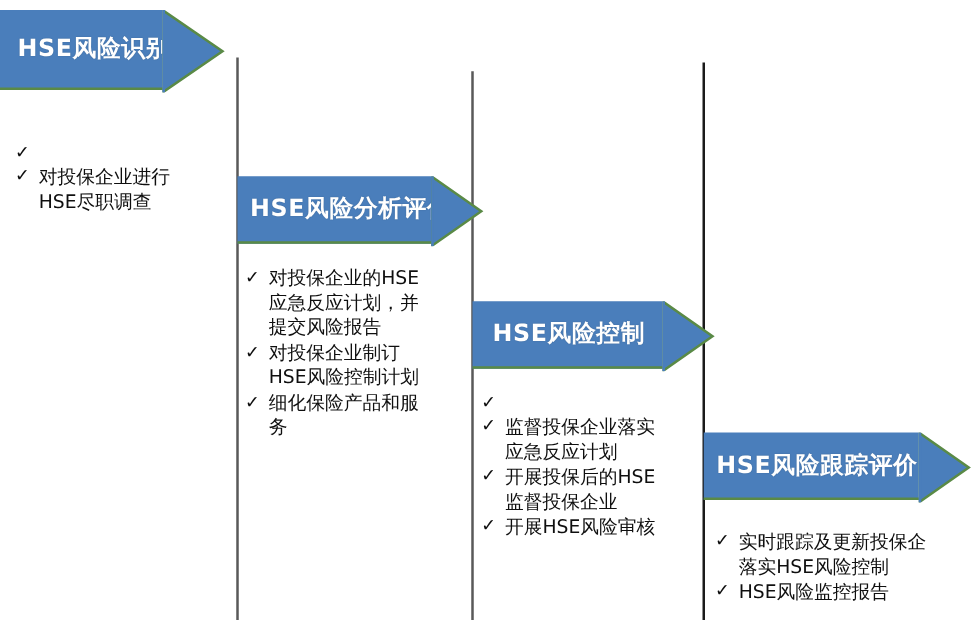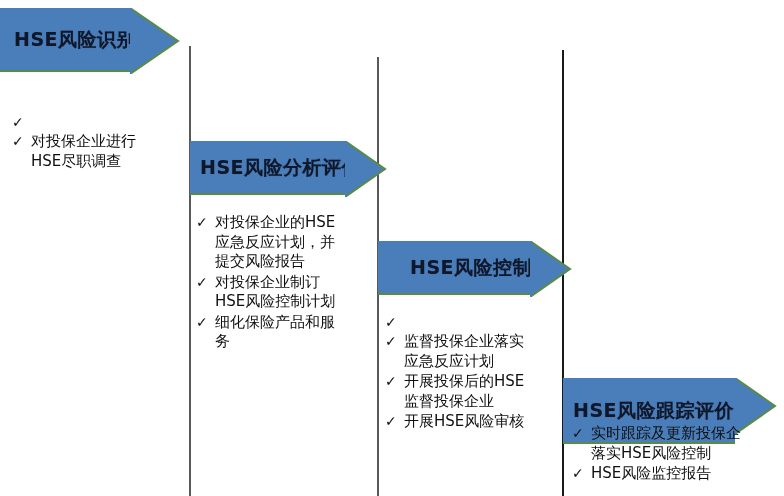--- a/index.html
+++ b/index.html
@@ -39,21 +39,21 @@
   }
   .stage-arrow .tip {
     position: absolute;
     top: 0;
     height: 100%;
     width: 0;
     pointer-events: none;
   }
   .stage-arrow .tip svg { display: block; }
   .arrow-label {
-    color: #0f172a;
+    color: #ffffff;
     font-weight: bold;
     font-size: 19px;
     letter-spacing: 0.5px;
     white-space: nowrap;
     text-shadow: 0 0 1px rgba(0,0,0,0.25);
     line-height: 1;
   }
 
   
   .bullets {
@@ -132,21 +132,21 @@
       <span class="btext">对投保企业制订
 HSE风险控制计划</span>
     </div>
     <div class="bullet-row">
       <span class="check">✓</span>
       <span class="btext">细化保险产品和服
 务</span>
     </div>
   </div>
 
-  <div class="stage-arrow" style="left:378px; top:241px; width:152px; height:54px; padding-left:32px;">
+  <div class="stage-arrow" style="left:378px; top:241px; width:152px; height:54px; padding-left:16px;">
     <span class="arrow-label">HSE风险控制</span>
     <span class="tip" style="left:152px;">
       <svg width="42" height="56" viewBox="0 0 42 56">
         <polygon points="0,0 40,28 0,56" fill="#4a7ebb" stroke="#5a8a46" stroke-width="2"></polygon>
         <rect x="-2" y="0" width="4" height="56" fill="#4a7ebb"></rect>
       </svg>
     </span>
   </div>
 
   <div class="bullets" style="left:385px; top:313px; width:172px;">
@@ -162,21 +162,21 @@
       <span class="check">✓</span>
       <span class="btext">开展投保后的HSE
 监督投保企业</span>
     </div>
     <div class="bullet-row">
       <span class="check">✓</span>
       <span class="btext">开展HSE风险审核</span>
     </div>
   </div>
 
-  <div class="stage-arrow" style="left:563px; top:346px; width:172px; height:66px; padding-left:10px;margin-top:32px;">
+  <div class="stage-arrow" style="left:563px; top:346px; width:172px; height:54px; padding-left:10px;">
     <span class="arrow-label">HSE风险跟踪评价</span>
     <span class="tip" style="left:172px;">
       <svg width="42" height="56" viewBox="0 0 42 56">
         <polygon points="0,0 40,28 0,56" fill="#4a7ebb" stroke="#5a8a46" stroke-width="2"></polygon>
         <rect x="-2" y="0" width="4" height="56" fill="#4a7ebb"></rect>
       </svg>
     </span>
   </div>
 
   <div class="bullets" style="left:572px; top:424px; width:206px;">

